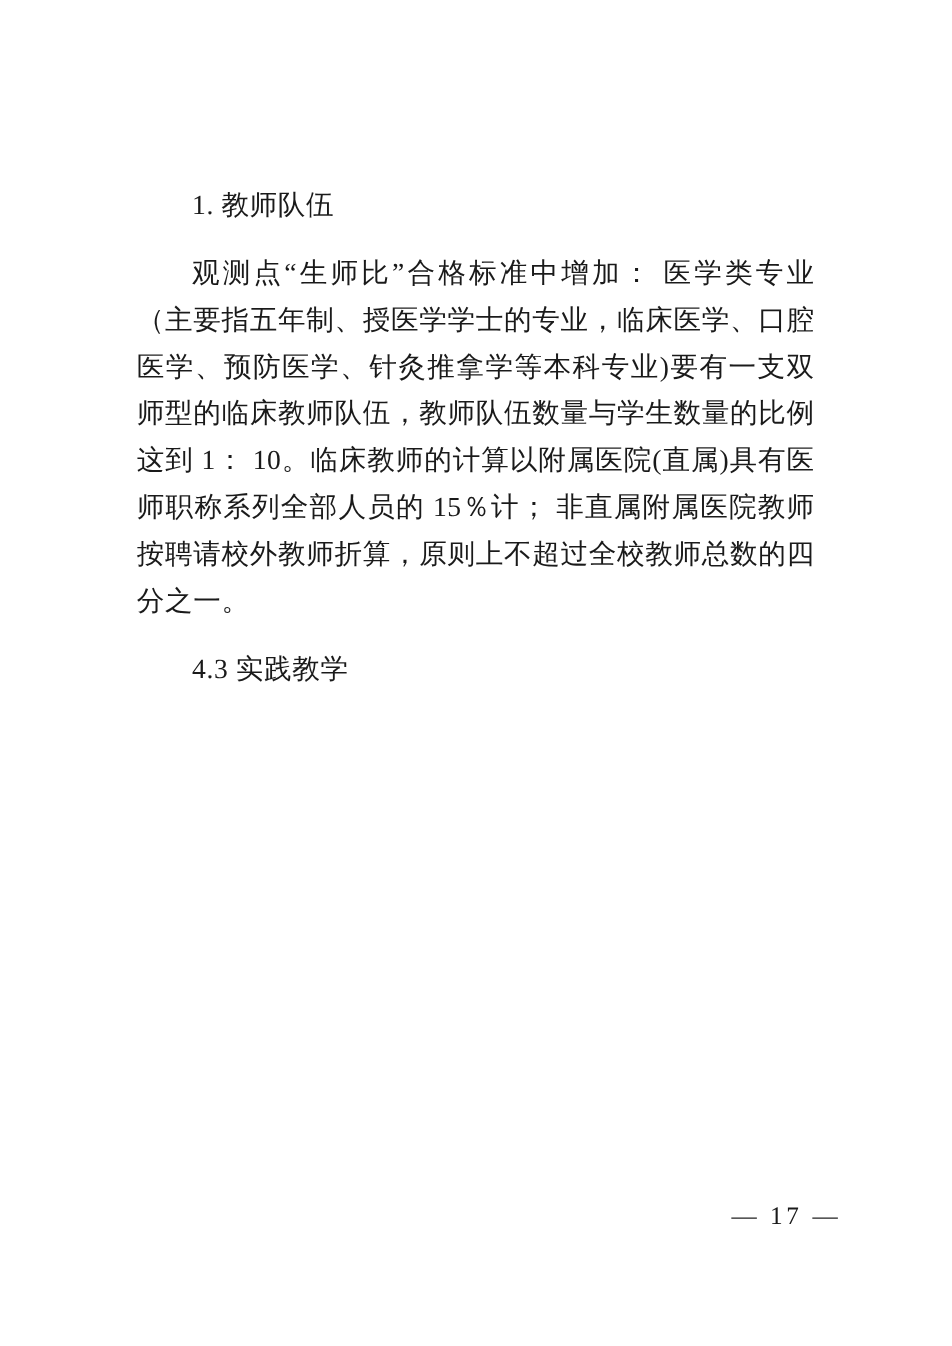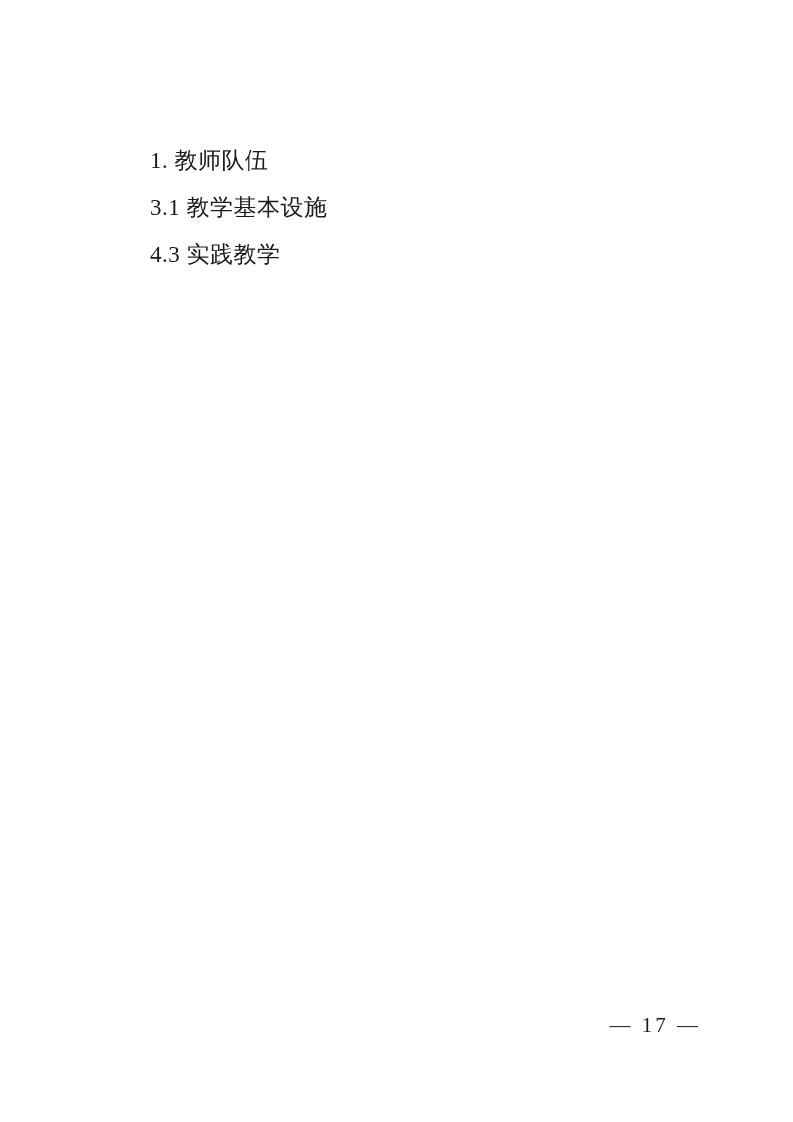--- a/index.html
+++ b/index.html
@@ -21,41 +21,40 @@
     left: 96px;
     top: 133px;
     width: 601px;
     font-size: 23px;
     line-height: 39px;
     text-align: justify;
     text-justify: inter-character;
     letter-spacing: 0.5px;
   }
   .content p {
-    margin: 8px;
+    margin: 18px;
     padding: 0;
     text-indent: 2em;
   }
   .page-number {
     position: absolute;
     top: 1001px;
     right: 92px;
     font-size: 21px;
     letter-spacing: 3px;
     color: #1a1a1a;
     white-space: nowrap;
-    margin-top: 12px;
   }
 </style>
 </head>
 <body>
 
 <div class="page">
 
   <div class="content">
     <p>1. 教师队伍</p>
-    <p>3.1 教学基本设施</p>
+    <p>观测点“生师比”合格标准中增加： 医学类专业（主要指五年制、授医学学士的专业，临床医学、口腔医学、预防医学、针灸推拿学等本科专业)要有一支双师型的临床教师队伍，教师队伍数量与学生数量的比例这到 1： 10。临床教师的计算以附属医院(直属)具有医师职称系列全部人员的 15％计； 非直属附属医院教师按聘请校外教师折算，原则上不超过全校教师总数的四分之一。</p>
     <p>4.3 实践教学</p>
   </div>
 
   <div class="page-number">— 17 —</div>
 
 </div>
 
 </body></html>

